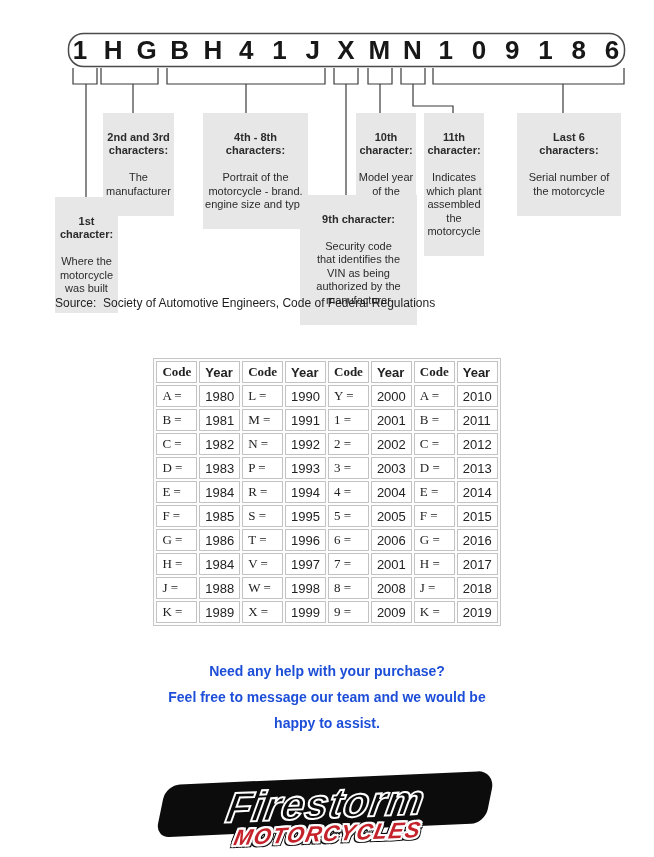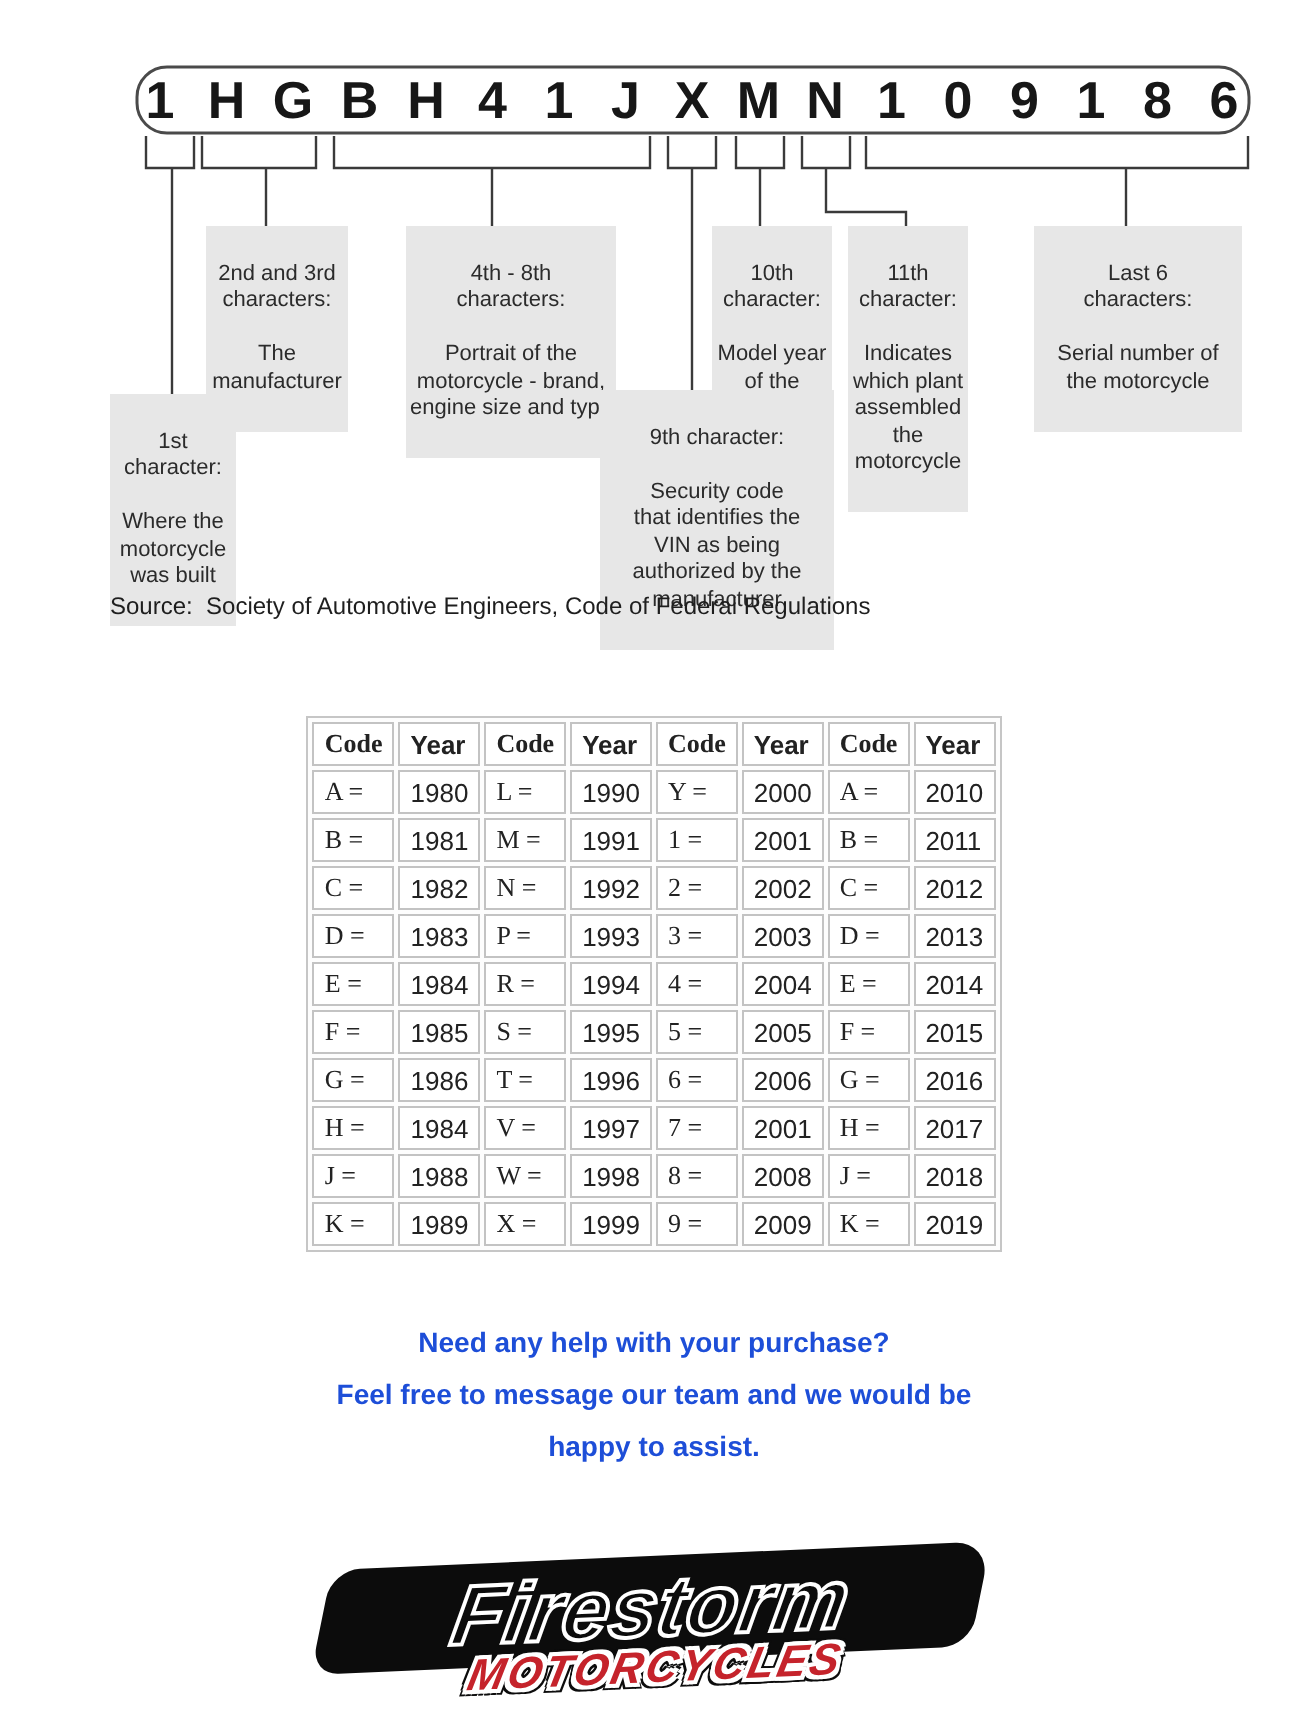--- a/index.html
+++ b/index.html
@@ -17,21 +17,21 @@
   .vin-chars span {
     position:absolute; top:37px; transform:translateX(-50%);
     font-size:26px; font-weight:bold; line-height:26px; color:#171717;
   }
 
   .lbl {
     position:absolute; background:#e7e7e7; text-align:center;
     font-size:11px; line-height:13.5px; color:#2b2b2b; padding:4px 1px;
     white-space:pre-line;
   }
-  .lbl .t { font-weight:normal; }
+  .lbl .t { font-weight:bold; }
   .lbl-1   { left:55px;  top:197px; width:63px; }
   .lbl-23  { left:103px; top:113px; width:71px; }
   .lbl-48  { left:203px; top:113px; width:105px; }
   .lbl-9   { left:300px; top:195px; width:117px; }
   .lbl-10  { left:356px; top:113px; width:60px; }
   .lbl-11  { left:424px; top:113px; width:60px; }
   .lbl-l6  { left:517px; top:113px; width:104px; }
 
   .source-line {
     position:absolute; left:55px; top:296px; font-size:12px; color:#1e1e1e;

